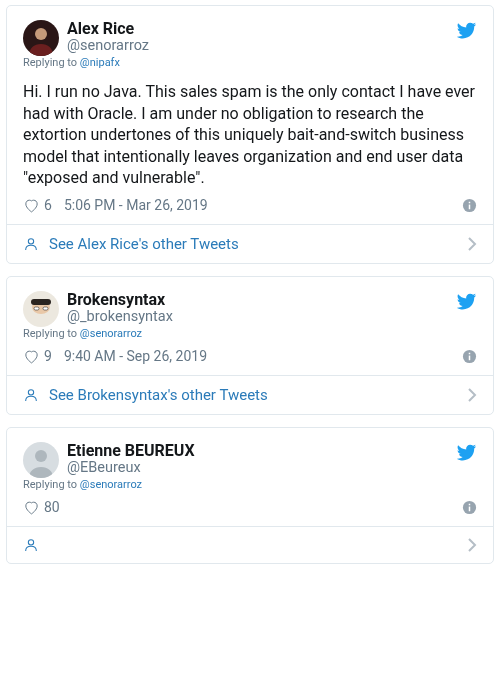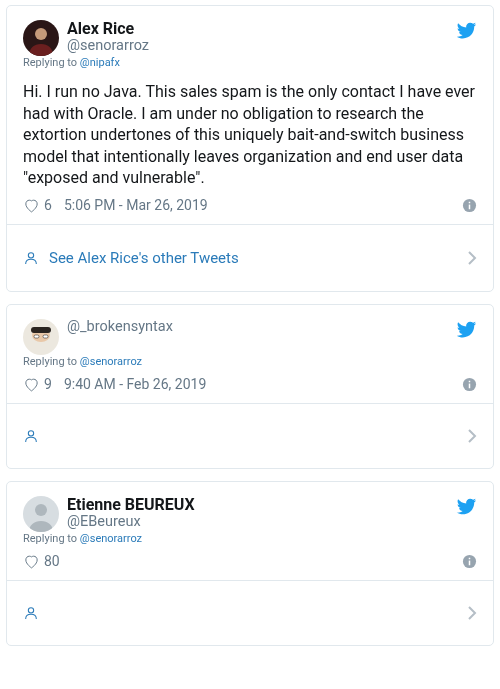--- a/index.html
+++ b/index.html
@@ -36,21 +36,21 @@
   .meta {
     display: flex; align-items: center;
     color: #657786; font-size: 14px; margin-top: 8px;
   }
   .meta .like { display: inline-flex; align-items: center; margin-right: 12px; }
   .meta .like svg { width: 17px; height: 17px; margin-right: 4px; stroke: #657786; fill: none; }
   .meta .info { margin-left: auto; }
   .meta .info svg { width: 15px; height: 15px; display: block; fill: #97a4af; }
   .footer {
     border-top: 1px solid #e1e8ed;
-    padding: 24px 16px;
+    padding: 10px 16px;
     display: flex; align-items: center;
     color: #2b7bb9; font-size: 15px;
   }
   .footer .person-icon { margin-right: 10px; }
   .footer .person-icon svg { width: 16px; height: 16px; display: block; stroke: #2b7bb9; fill: none; stroke-width: 1.6; }
   .footer .chev { margin-left: auto; color: #b5bec6; }
   .footer .chev svg { width: 9px; height: 14px; display: block; stroke: currentColor; fill: none; stroke-width: 2; }
 </style>
 </head>
 <body>
@@ -118,55 +118,57 @@
       <div class="avatar">
         <svg viewBox="0 0 36 36">
             <rect width="36" height="36" fill="#ece8df"></rect>
             <ellipse cx="18" cy="16" rx="9" ry="7" fill="#e9c8a8"></ellipse>
             <rect x="8" y="8" width="20" height="6" rx="3" fill="#2a2420"></rect>
             <rect x="11" y="16" width="5" height="3" rx="1.5" fill="#fff" stroke="#333" stroke-width=".6"></rect>
             <rect x="20" y="16" width="5" height="3" rx="1.5" fill="#fff" stroke="#333" stroke-width=".6"></rect>
           </svg>
       </div>
       <div class="names">
+        <div class="display-name">Brokensyntax</div>
         <div class="screen-name">@_brokensyntax</div>
       </div>
       <div class="bird">
         <svg viewBox="0 0 24 24">
             <path fill="currentColor" d="M23 4.9c-.8.4-1.7.6-2.6.8.9-.6 1.6-1.5 2-2.5-.9.5-1.9.9-2.9 1.1C18.6 3.4 17.4 3 16.1 3c-2.5 0-4.5 2-4.5 4.5 0 .4 0 .7.1 1C7.9 8.3 4.6 6.5 2.4 3.8c-.4.7-.6 1.5-.6 2.3 0 1.6.8 3 2 3.8-.7 0-1.4-.2-2-.6v.1c0 2.2 1.6 4 3.6 4.4-.4.1-.8.2-1.2.2-.3 0-.6 0-.9-.1.6 1.8 2.3 3.1 4.3 3.2-1.6 1.2-3.6 2-5.7 2-.4 0-.7 0-1.1-.1 2 1.3 4.4 2 7 2 8.4 0 13-7 13-13v-.6c.9-.7 1.7-1.5 2.2-2.5z"></path>
           </svg>
       </div>
     </div>
     <div class="replying">
       <span>Replying to </span><span class="handle">@senorarroz</span>
     </div>
     <div class="meta">
       <span class="like">
         <svg viewBox="0 0 24 24">
             <path d="M12 21s-8-5.3-8-11.2C4 6.5 6.3 4.5 9 4.5c1.7 0 3 1 3 1s1.3-1 3-1c2.7 0 5 2 5 5.3C20 15.7 12 21 12 21z" stroke-width="1.4"></path>
           </svg>
         <span>9</span>
       </span>
-      <span>9:40 AM - Feb 26, 2019</span>
+      <span>9:40 AM - Sep 26, 2019</span>
       <span class="info">
         <svg viewBox="0 0 16 16">
             <circle cx="8" cy="8" r="7"></circle>
             <rect x="7.2" y="7" width="1.6" height="5" fill="#fff"></rect>
             <rect x="7.2" y="4" width="1.6" height="1.6" fill="#fff"></rect>
           </svg>
       </span>
     </div>
   </div>
   <div class="footer">
     <span class="person-icon">
       <svg viewBox="0 0 24 24">
           <circle cx="12" cy="8" r="4"></circle>
           <path d="M4 21c0-4.4 3.6-7 8-7s8 2.6 8 7"></path>
         </svg>
     </span>
+    <span>See Brokensyntax's other Tweets</span>
     <span class="chev">
       <svg viewBox="0 0 9 14">
           <path d="M1 1l6 6-6 6"></path>
         </svg>
     </span>
   </div>
 </div>
 
 <div class="tweet">
   <div class="t-body">

